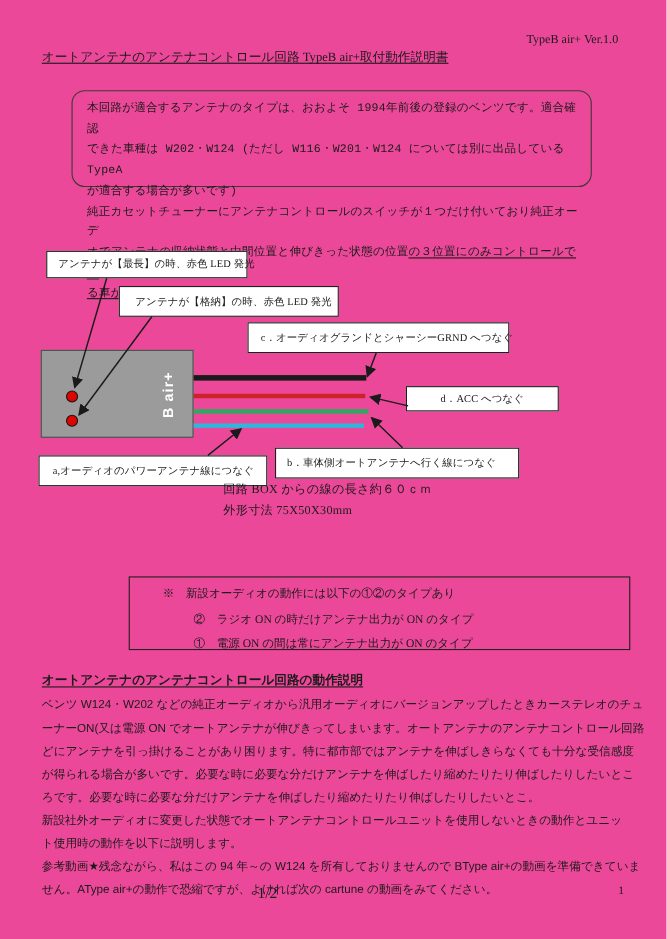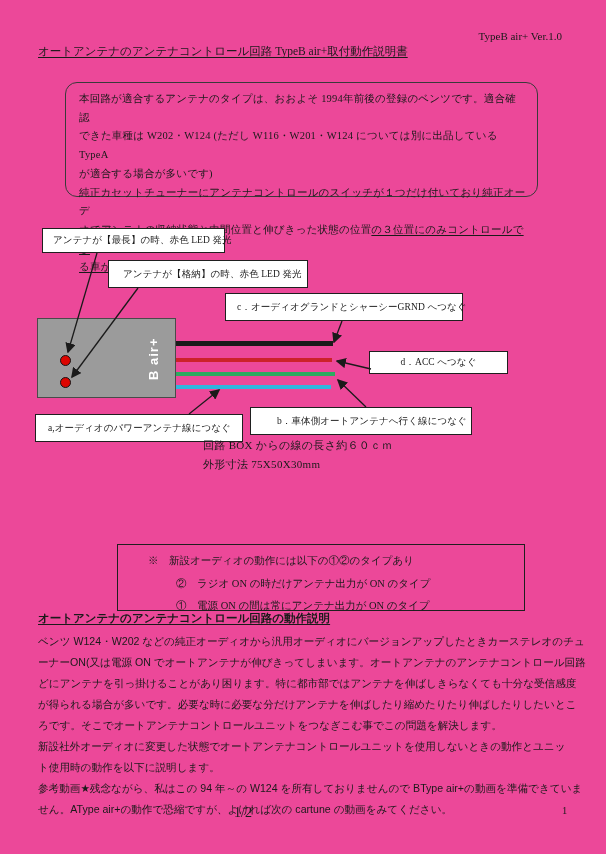--- a/index.html
+++ b/index.html
@@ -6,23 +6,23 @@
   html,body { background:#ffffff; }
   #page {
     position:relative; width:606px; height:854px; background:#ec4899;
     font-family:"Liberation Serif","DejaVu Serif",serif; color:#1a1a1a; overflow:hidden;
   }
   .abs { position:absolute; }
   .version { top:30px; right:44px; font-size:11px; }
   .doc-title { left:38px; top:44px; font-size:11.5px; text-decoration:underline; text-underline-offset:2px; }
 
   .intro-box {
-    left:65px; top:82px; width:473px; height:115px;
+    left:65px; top:82px; width:473px; height:88px;
     border:1.2px solid #3a3a3a; border-radius:12px;
-    padding:7px 11px 0 13px; font-size:10.5px; line-height:18.7px; letter-spacing:0.2px;
+    padding:7px 11px 0 13px; font-size:10.5px; line-height:18.7px; letter-spacing:0.2px;font-family:Liberation Mono, monospace;
   }
   .u { text-decoration:underline; text-underline-offset:2px; }
 
   .callout {
     position:absolute; border:1px solid #1f1f1f; background:#fff;
     font-size:9.5px; display:flex; align-items:center; letter-spacing:0.1px; white-space:nowrap;
   }
 
   .unit { left:37px; top:318px; width:139px; height:80px; border:1px solid #4a4a4a; }
   .unit-label {
@@ -30,21 +30,21 @@
     writing-mode:vertical-rl; transform:rotate(180deg);
     display:flex; align-items:center; justify-content:center;
     color:#ffffff; font-family:"Liberation Sans","DejaVu Sans",sans-serif;
     font-weight:bold; font-size:13px; letter-spacing:1px;
   }
   .led { position:absolute; width:11px; height:11px; border-radius:50%; border:1.5px solid #151515; }
   .wire { position:absolute; }
 
   .dims { left:203px; top:436px; font-size:11px; line-height:19px; letter-spacing:0.3px; }
 
-  .note-box { left:117px; top:544px; width:408px; height:67px; border:1px solid #1f1f1f;
+  .note-box { left:117px; top:524px; width:456px; height:67px; border:1px solid #1f1f1f;
     font-size:10.5px; line-height:22.5px; padding-top:5px; }
   .note-head { margin-left:30px; }
   .note-item { margin-left:58px; }
 
   .op-head {
     left:38px; top:611px; font-family:"Liberation Sans","DejaVu Sans",sans-serif;
     font-weight:bold; font-size:11.5px; text-decoration:underline; text-underline-offset:2px;
   }
   .op-body {
     left:38px; top:631px; width:534px;
@@ -70,21 +70,21 @@
     <div>純正カセットチューナーにアンテナコントロールのスイッチが１つだけ付いており純正オーデ</div>
     <div><span>オでアンテナの収納状態と中間位置と伸びきった状態の位置</span><span class="u">の３位置にのみコントロールでき</span></div>
     <div><span class="u">る車が対象です。</span></div>
   </div>
 
   <div class="callout" style="left:42px; top:228px; width:183px; height:25px; padding-left:10px;">アンテナが【最長】の時、赤色 LED 発光</div>
   <div class="callout" style="left:108px; top:260px; width:200px; height:28px; padding-left:14px;">アンテナが【格納】の時、赤色 LED 発光</div>
   <div class="callout" style="left:225px; top:293px; width:238px; height:28px; padding-left:11px;">c．オーディオグランドとシャーシーGRND へつなぐ</div>
   <div class="callout" style="left:369px; top:351px; width:139px; height:23px; justify-content:center;">d．ACC へつなぐ</div>
   <div class="callout" style="left:35px; top:414px; width:208px; height:28px; padding-left:12px;">a,オーディオのパワーアンテナ線につなぐ</div>
-  <div class="callout" style="left:250px; top:407px; width:222px; height:28px; padding-left:26px;">b．車体側オートアンテナへ行く線につなぐ</div>
+  <div class="callout" style="left:250px; top:407px; width:222px; height:28px; padding-left:10px;">b．車体側オートアンテナへ行く線につなぐ</div>
 
   <div class="abs unit" style="background: rgb(155, 155, 155);">
     <div class="unit-label">B air+</div>
     <div class="led" style="left: 22px; top: 36px; background: rgb(221, 5, 0);"></div>
     <div class="led" style="left: 22px; top: 58px; background: rgb(221, 5, 0);"></div>
   </div>
 
   <div class="wire" style="left: 176px; top: 341px; width: 157px; height: 5px; background: rgb(26, 26, 26);"></div>
   <div class="wire" style="left: 176px; top: 358px; width: 156px; height: 4px; background: rgb(204, 34, 41);"></div>
   <div class="wire" style="left: 176px; top: 372px; width: 159px; height: 4px; background: rgb(44, 170, 96);"></div>
@@ -115,21 +115,21 @@
     <div class="note-item">①　電源 ON の間は常にアンテナ出力が ON のタイプ</div>
   </div>
 
   <div class="abs op-head">オートアンテナのアンテナコントロール回路の動作説明</div>
 
   <div class="abs op-body">
     <div>ベンツ W124・W202 などの純正オーディオから汎用オーディオにバージョンアップしたときカーステレオのチュ</div>
     <div>ーナーON(又は電源 ON でオートアンテナが伸びきってしまいます。オートアンテナのアンテナコントロール回路</div>
     <div>どにアンテナを引っ掛けることがあり困ります。特に都市部ではアンテナを伸ばしきらなくても十分な受信感度</div>
     <div>が得られる場合が多いです。必要な時に必要な分だけアンテナを伸ばしたり縮めたりたり伸ばしたりしたいとこ</div>
-    <div>ろです。そこでオートアンテナコントロールユニットをつなぎこむ事でこの問題を解決します。</div>
+    <div>ろです。必要な時に必要な分だけアンテナを伸ばしたり縮めたりたり伸ばしたりしたいとこ。</div>
     <div>新設社外オーディオに変更した状態でオートアンテナコントロールユニットを使用しないときの動作とユニッ</div>
     <div>ト使用時の動作を以下に説明します。</div>
     <div>参考動画★残念ながら、私はこの 94 年～の W124 を所有しておりませんので BType air+の動画を準備できていま</div>
     <div>せん。AType air+の動作で恐縮ですが、よければ次の cartune の動画をみてください。</div>
   </div>
 
   <div class="abs footer-center">1/2</div>
   <div class="abs footer-right">1</div>
 
 </div>

